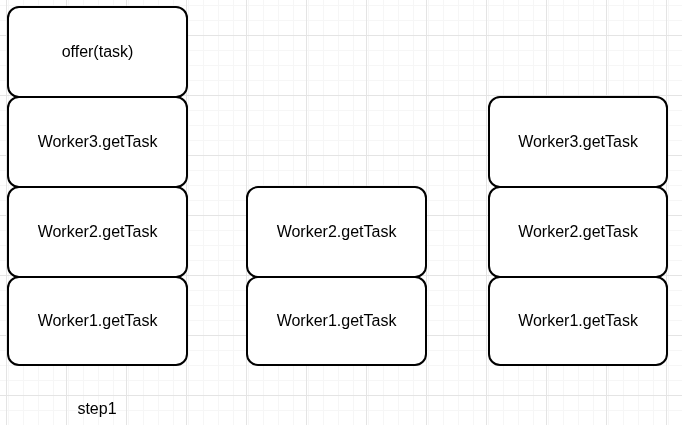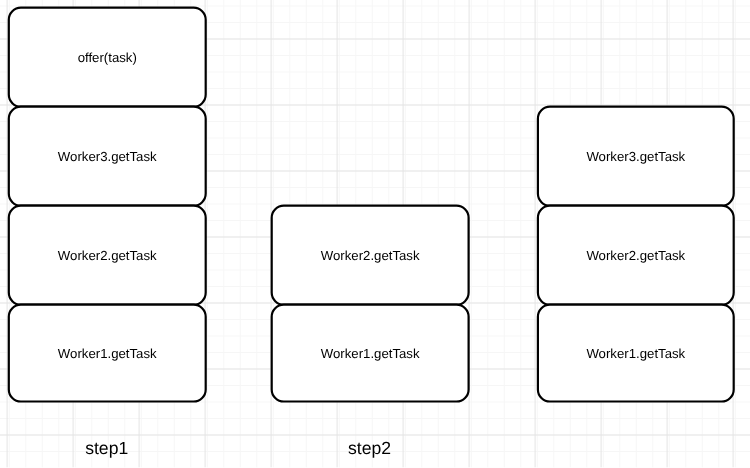--- a/index.html
+++ b/index.html
@@ -25,21 +25,21 @@
   .node {
     position: absolute;
     box-sizing: border-box;
     background: #ffffff;
     border: 2px solid #000000;
     border-radius: 12px;
     display: flex;
     align-items: center;
     justify-content: center;
     text-align: right;
-    font-size: 12px;
+    font-size: 16px;
     color: #000000;
     white-space: nowrap;
   }
   .step-label {
     position: absolute;
     top: 400px;
     width: 120px;
     text-align: center;
     font-size: 16px;
     color: #000000;
@@ -51,19 +51,18 @@
 <div class="canvas">
 
   <div class="node" style="left:7px; top:6px; width:181px; height:92px;">offer(task)</div>
   <div class="node" style="left:7px; top:96px; width:181px; height:92px;">Worker3.getTask</div>
   <div class="node" style="left:7px; top:186px; width:181px; height:92px;">Worker2.getTask</div>
   <div class="node" style="left:7px; top:276px; width:181px; height:90px;">Worker1.getTask</div>
   <div class="step-label" style="left:37px;">step1</div>
 
   <div class="node" style="left:246px; top:186px; width:181px; height:92px;">Worker2.getTask</div>
   <div class="node" style="left:246px; top:276px; width:181px; height:90px;">Worker1.getTask</div>
-  <div class="step-label" style="left:276px;">step2</div>
 
   <div class="node" style="left:488px; top:96px; width:180px; height:92px;">Worker3.getTask</div>
   <div class="node" style="left:488px; top:186px; width:180px; height:92px;">Worker2.getTask</div>
   <div class="node" style="left:488px; top:276px; width:180px; height:90px;">Worker1.getTask</div>
 
 </div>
 
 </body></html>

